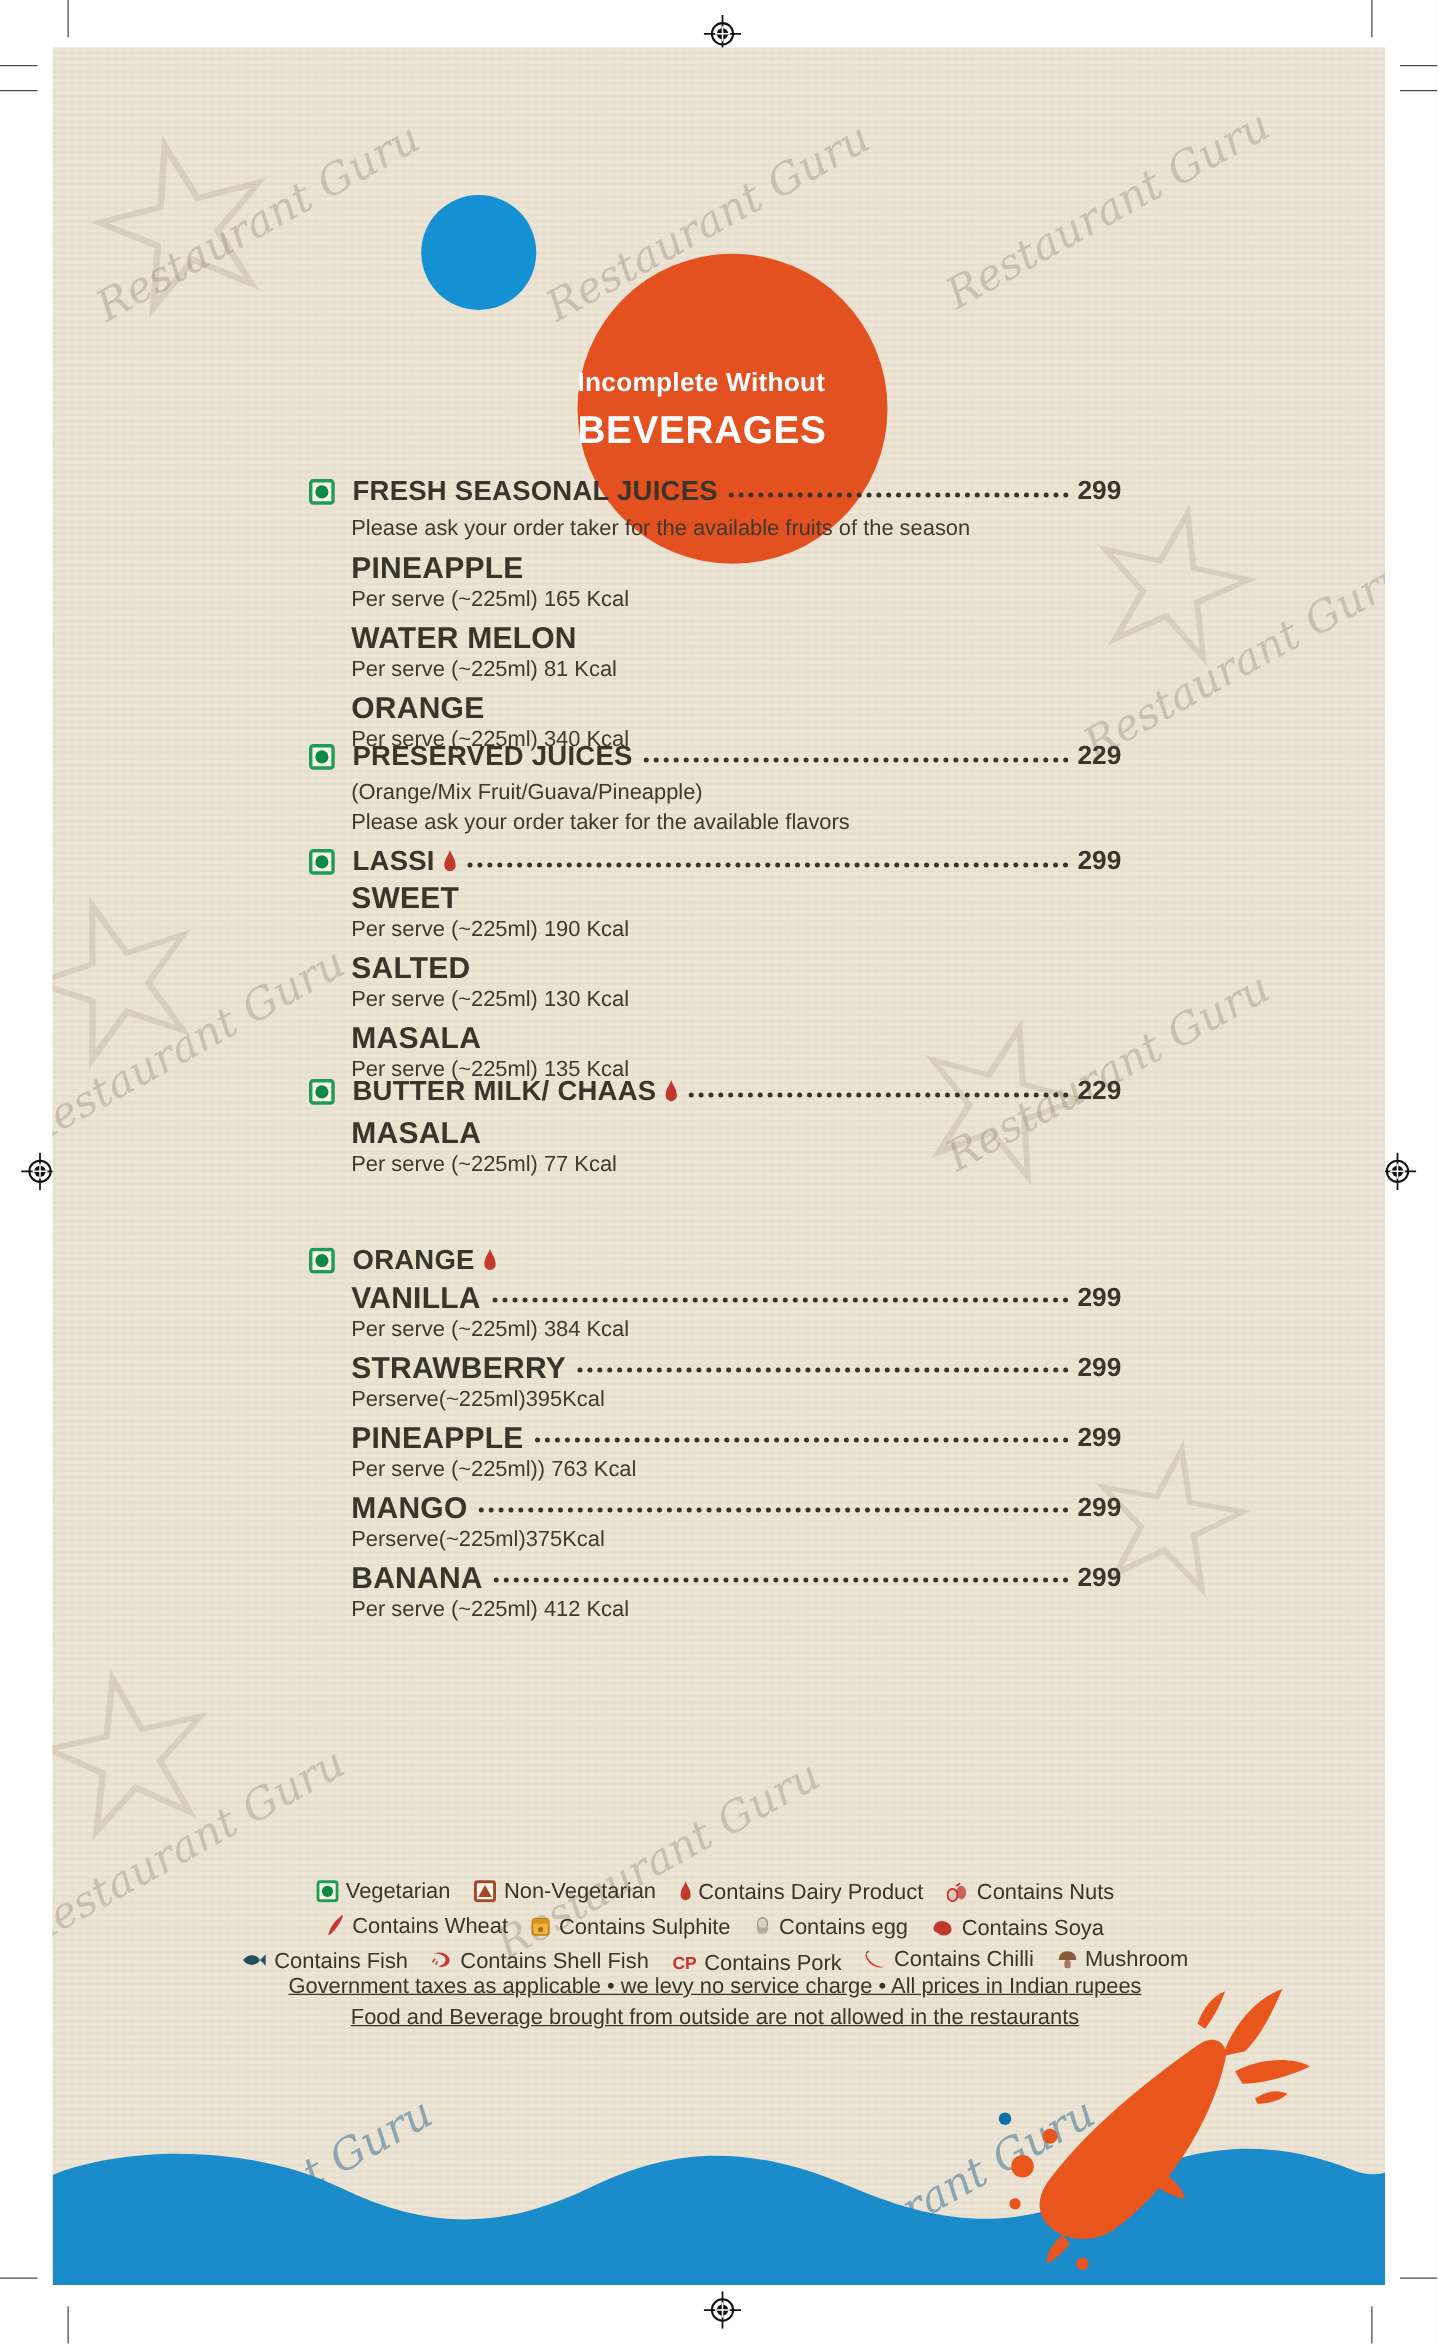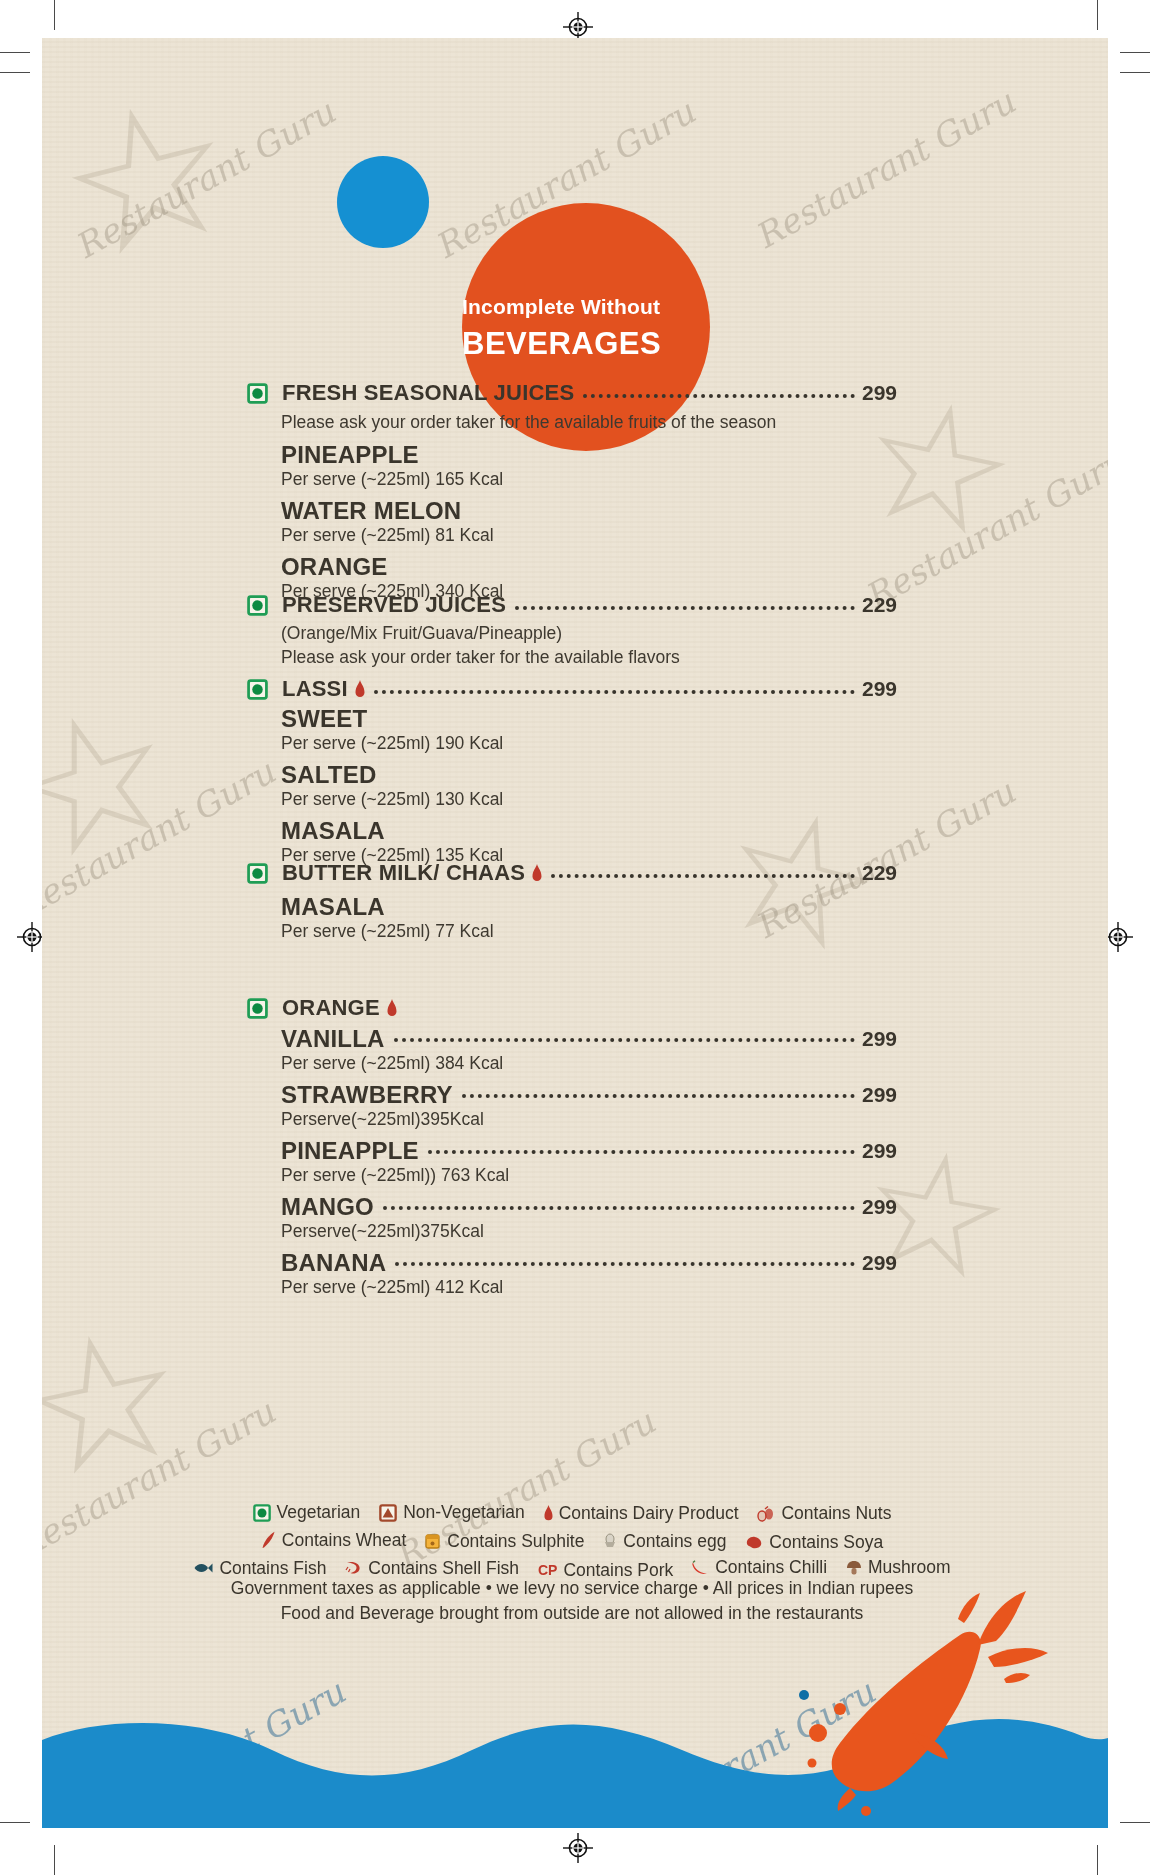--- a/index.html
+++ b/index.html
@@ -42,21 +42,21 @@
   .item-desc{font-size:17.5px;line-height:21px;margin-top:2px;color:#3e3930;}
   .shake-row{display:flex;align-items:center;}
   .shake-row .leader{transform:translateY(1px);}
   
   .legend{position:absolute;left:120px;top:1462px;width:820px;text-align:center;color:#3a352c;}
   .lg-line{font-size:17.5px;line-height:23px;margin-top:1px;}
   .lg{display:inline-flex;align-items:center;margin:0 7px;text-align:right;}
   .lg svg,.lg .cp{margin-right:6px;}
   .cp{color:#c0392b;font-weight:800;font-size:14px;letter-spacing:0;}
   .fnotes{position:absolute;left:120px;top:1538px;width:820px;text-align:center;color:#3a352c;}
-  .fn{font-size:17.5px;line-height:25px;}
+  .fn{font-size:17.5px;line-height:25px;text-decoration:underline;}
   
   .water{position:absolute;left:0;top:1652px;width:1066px;height:138px;}
   .fish{position:absolute;left:740px;top:1545px;width:310px;height:245px;}
 </style>
 </head>
 <body>
 
 <div id="canvas">
 
   <span class="crop" style="left:54px;top:0;width:1px;height:30px;"></span>

